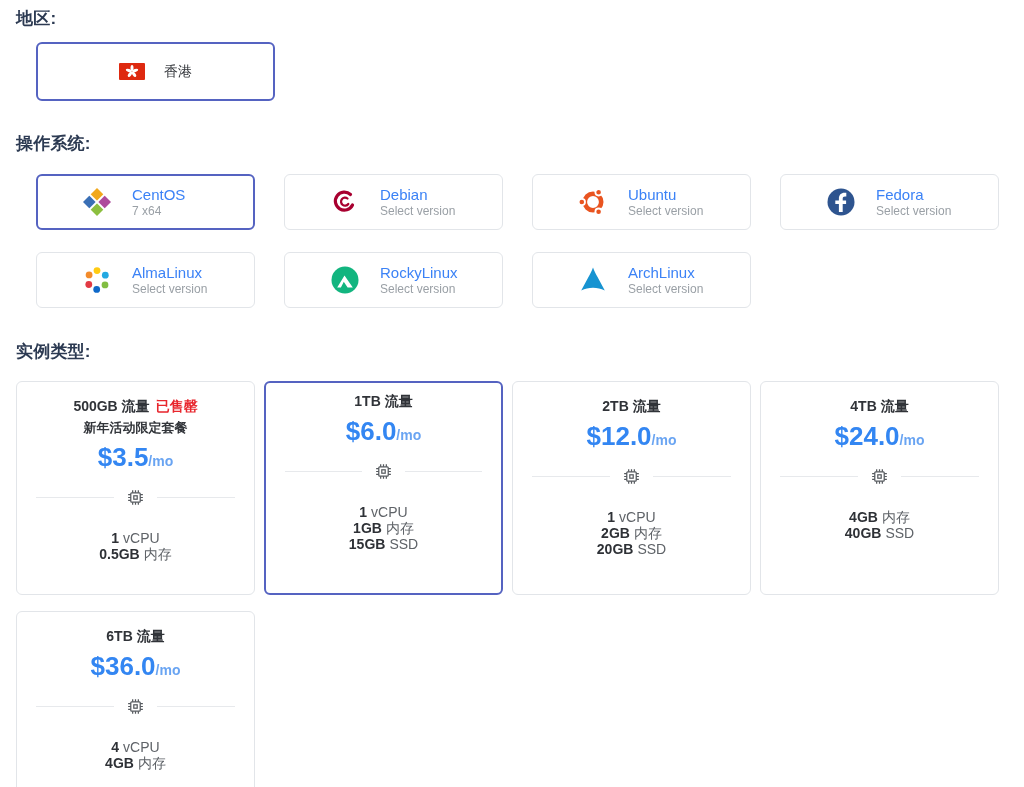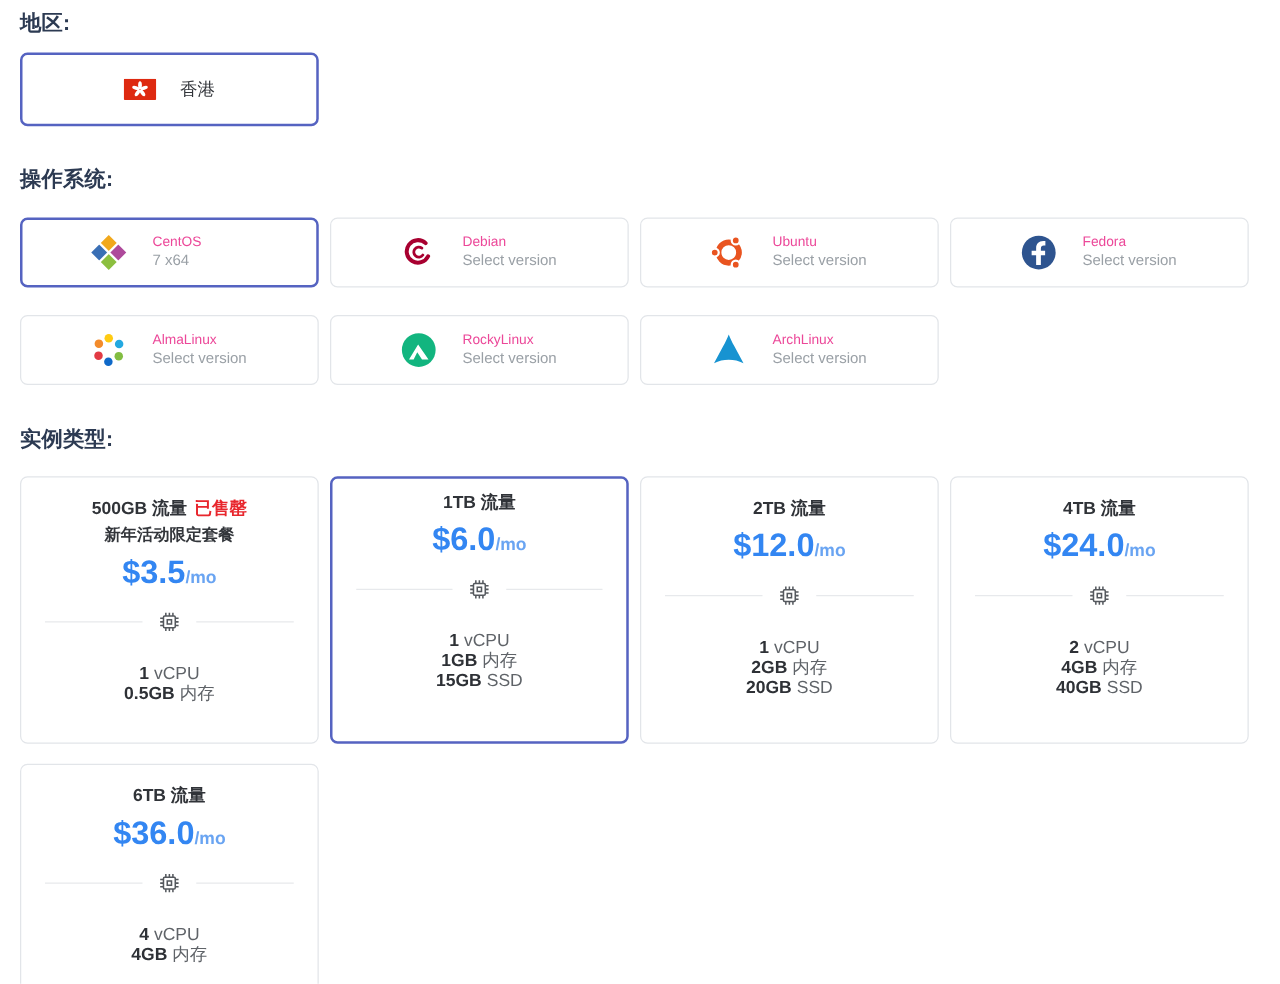--- a/index.html
+++ b/index.html
@@ -19,28 +19,28 @@
   .section-heading{font-size:17px;font-weight:bold;color:var(--heading);
     letter-spacing:.2px;line-height:18px;}
   .region-heading{margin-bottom:14px;}
   .os-heading{margin-top:34px;margin-bottom:21px;}
   .instance-heading{margin-top:35px;margin-bottom:20px;}
   .grid{display:grid;grid-template-columns:repeat(4,239px);column-gap:9px;}
   .os-grid{row-gap:22px;}
   .plans-grid{row-gap:16px;}
   .option-card{height:56px;background:#fff;border:1px solid var(--card-border);
     border-radius:6px;display:flex;align-items:center;justify-content:center;
-    gap:19px;cursor:pointer;}
+    gap:19px;cursor:pointer;margin-left:20px;}
   .option-card.selected{border:2px solid var(--accent);}
   .region-card{width:239px;height:59px;}
   .region-label{font-size:14px;color:var(--text-dark);}
   .flag{display:inline-flex;line-height:0;}
   .os-icon{display:inline-flex;line-height:0;width:32px;height:32px;}
   .os-text{display:flex;flex-direction:column;line-height:1.2;text-align:left;min-width:78px;}
-  .os-name{font-size:11px;color:#ec4899;}
+  .os-name{font-size:15px;color:#3b82f6;}
   .os-sub{font-size:12px;color:var(--text-light);}
   .plan-card{height:214px;background:#fff;border:1px solid var(--card-border);
     border-radius:6px;text-align:center;padding-top:14px;cursor:pointer;}
   .plan-card.selected{border:2px solid var(--accent);padding-top:8px;}
   .plan-title{font-size:14px;font-weight:bold;color:var(--text-dark);line-height:20px;}
   .plan-badge{color:var(--soldout);margin-left:6px;}
   .plan-sub{font-size:13px;font-weight:bold;color:#33363B;line-height:19px;margin-top:2px;}
   .plan-price{margin-top:5px;line-height:31px;color:var(--price);
     font-size:26px;font-weight:bold;}
   .plan-period{font-size:14px;font-weight:bold;color:#69A4F2;}
@@ -244,21 +244,20 @@
             <svg width="17" height="17" viewBox="0 0 18 18">
               <g stroke="#55595E" stroke-width="1.3" fill="none">
                 <rect x="4" y="4" width="10" height="10" rx="1"></rect>
                 <rect x="7.2" y="7.2" width="3.6" height="3.6"></rect>
                 <path d="M6 4V1.2 M9 4V1.2 M12 4V1.2 M6 14v2.8 M9 14v2.8 M12 14v2.8 M4 6H1.2 M4 9H1.2 M4 12H1.2 M14 6h2.8 M14 9h2.8 M14 12h2.8"></path>
               </g>
             </svg>
           </span>
         </div>
         <div class="plan-specs">
-          <div class="spec-line"><span class="spec-value">2</span><span class="spec-unit">vCPU</span></div>
           <div class="spec-line"><span class="spec-value">4GB</span><span class="spec-unit">内存</span></div>
           <div class="spec-line"><span class="spec-value">40GB</span><span class="spec-unit">SSD</span></div>
         </div>
       </div>
       <div class="plan-card">
         <div class="plan-title"><span>6TB 流量</span></div>
         <div class="plan-price"><span>$36.0</span><span class="plan-period">/mo</span></div>
         <div class="plan-divider">
           <span class="chip">
             <svg width="17" height="17" viewBox="0 0 18 18">

